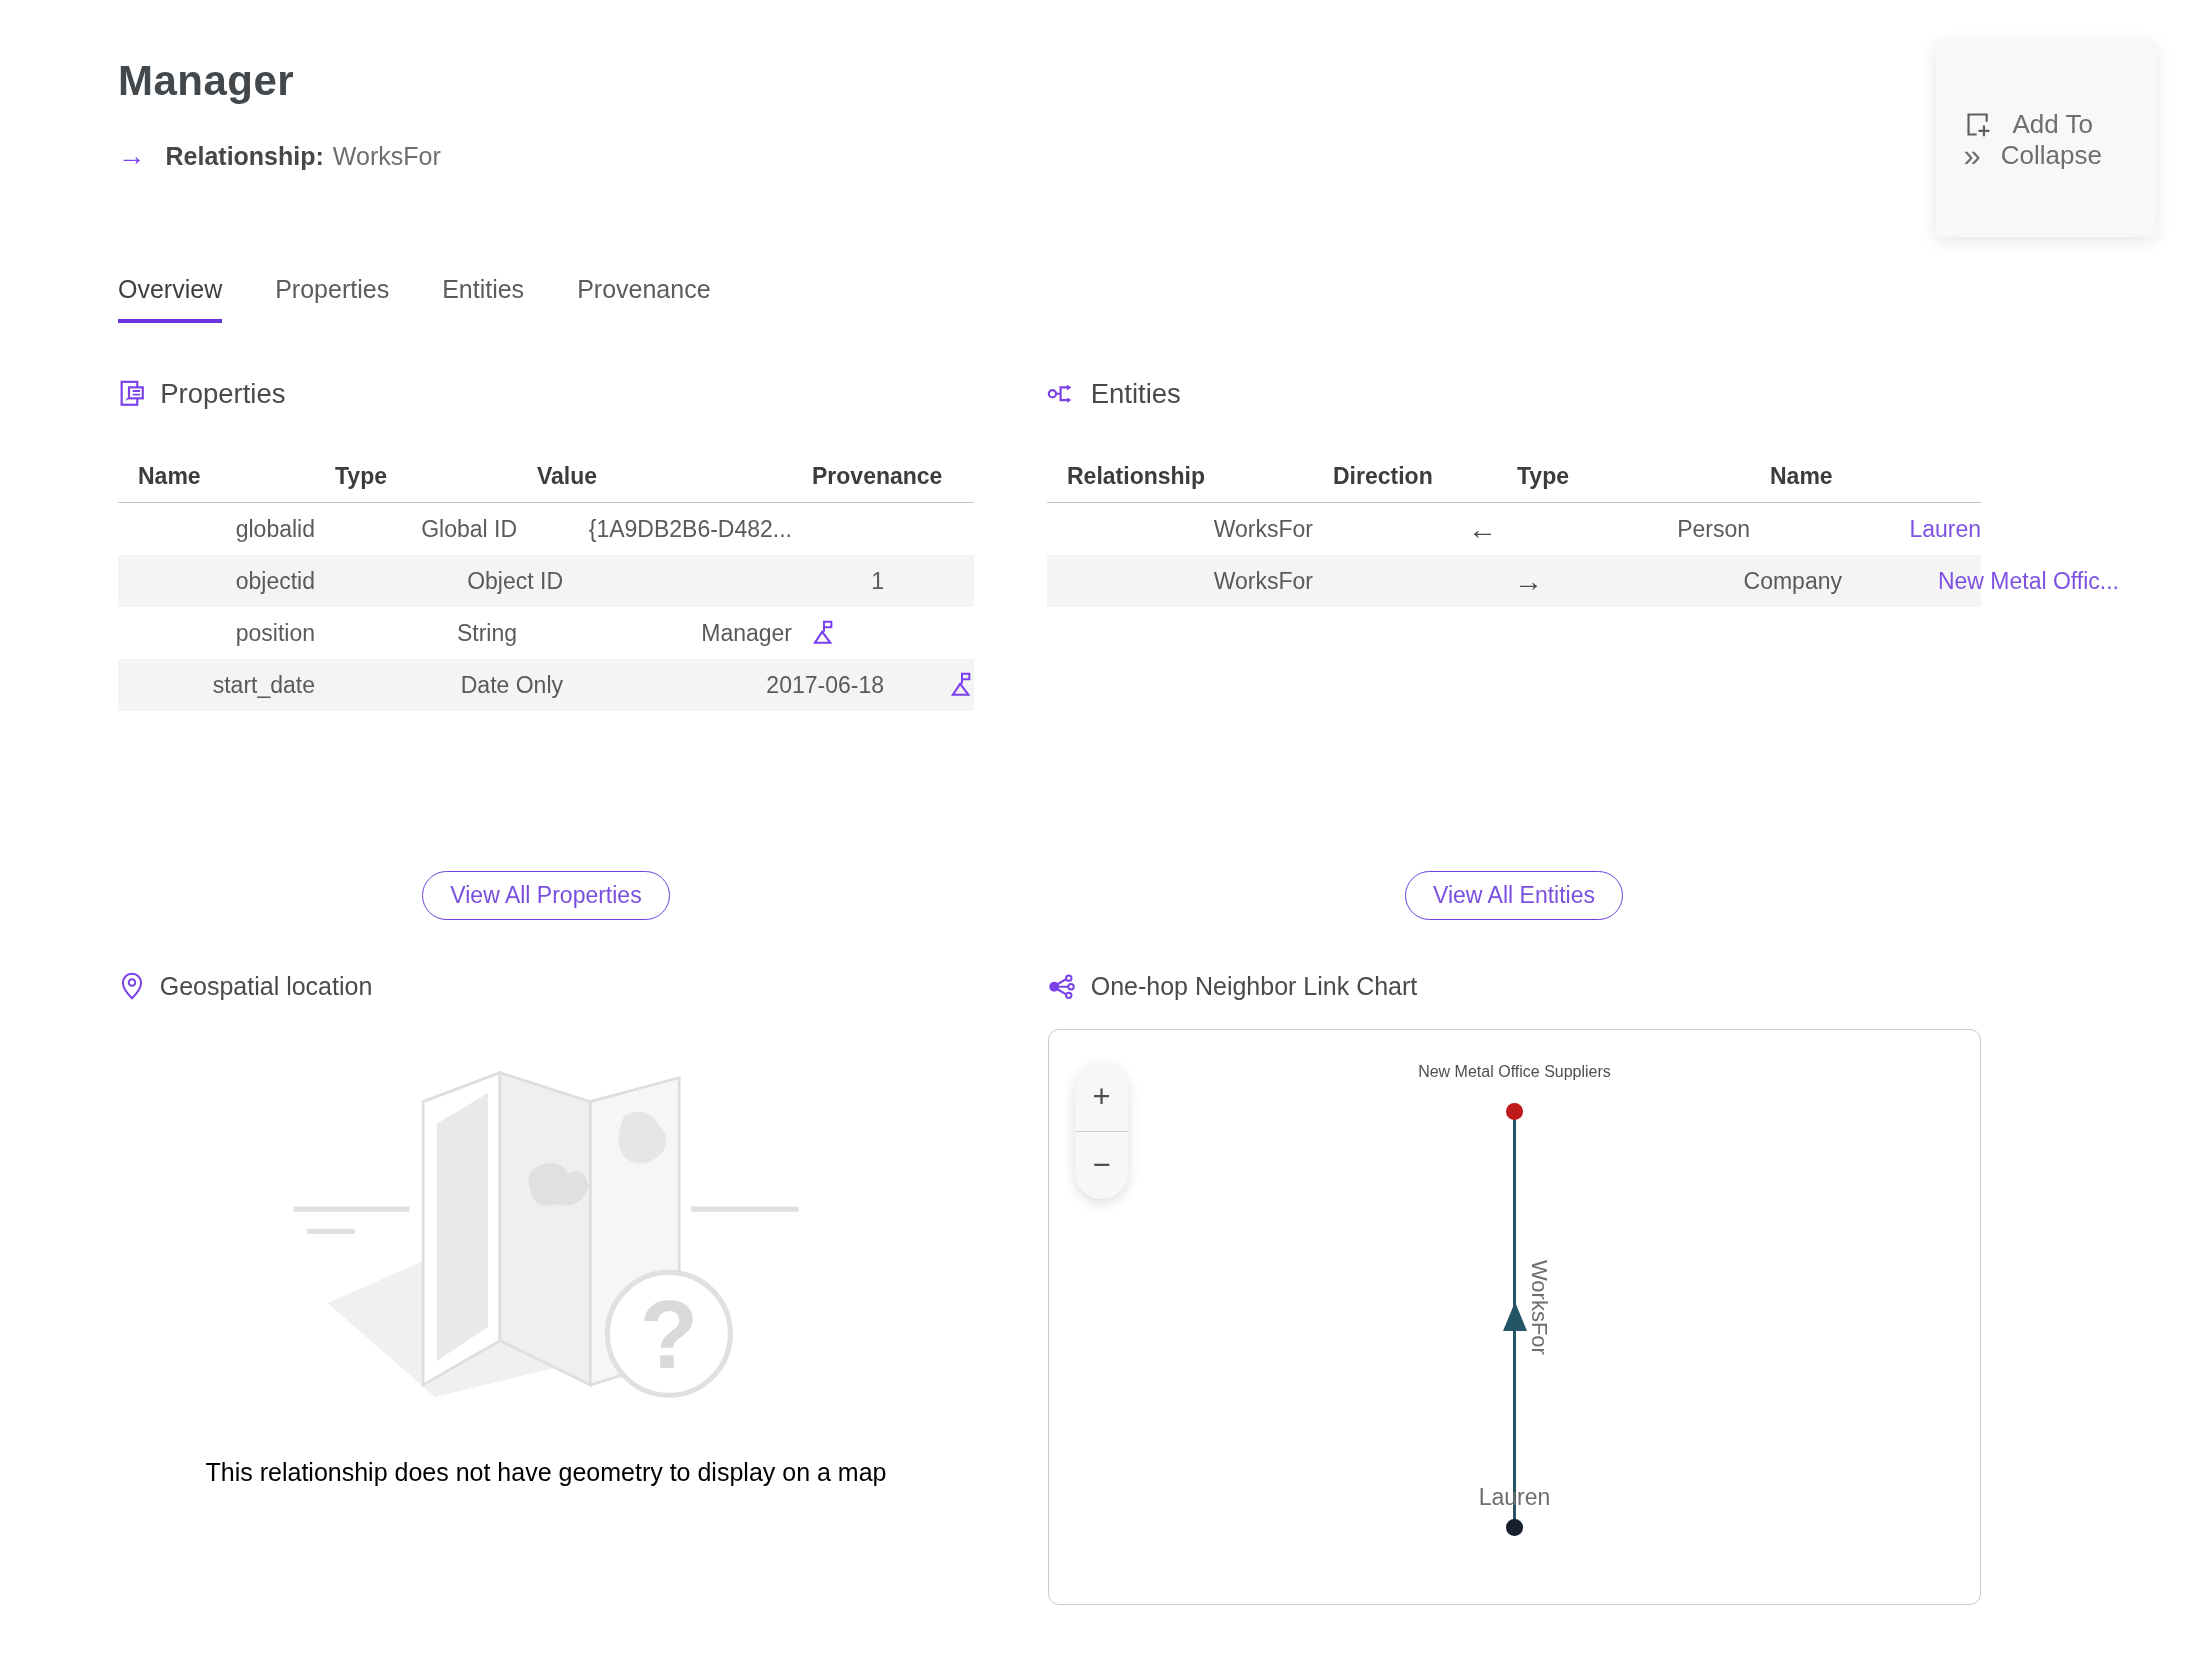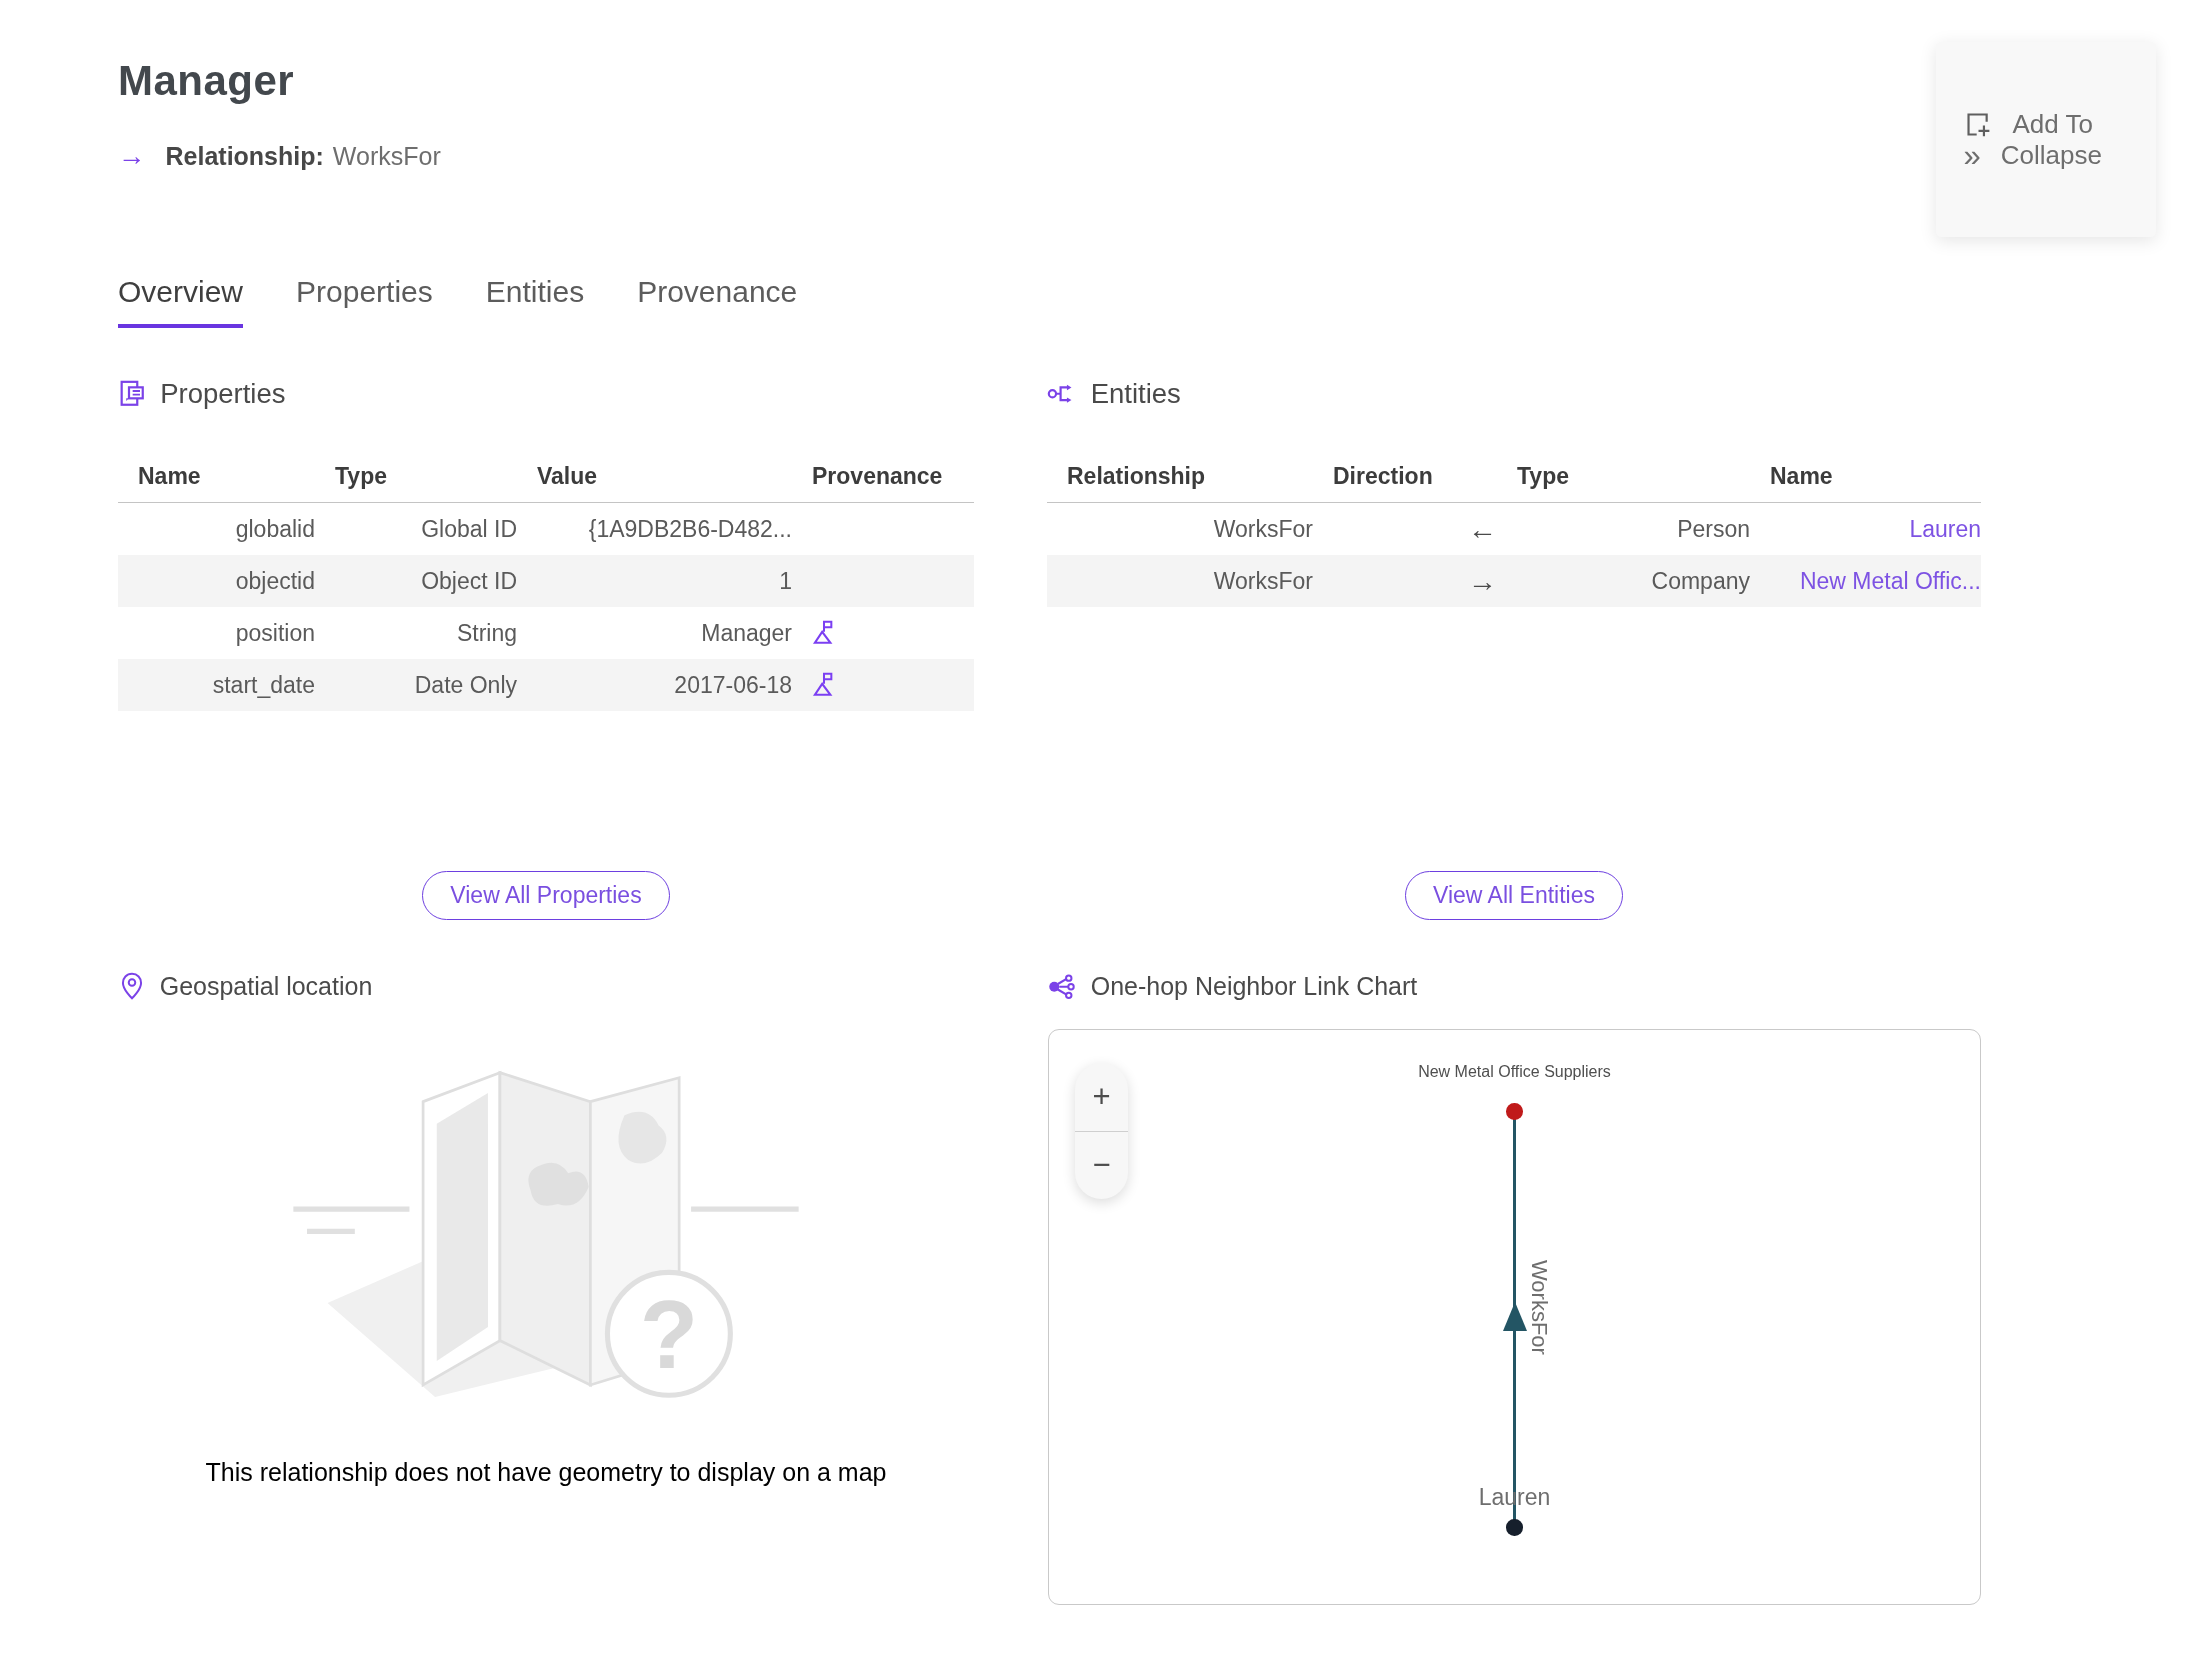--- a/index.html
+++ b/index.html
@@ -19,36 +19,36 @@
   
   .action-card {
     position:absolute; left:1936px; top:42px; width:220px; height:195px;
     background:#f8f8f8; border-radius:5.5px; box-shadow:0 3.7px 16.5px rgba(0,0,0,0.10);
     display:flex; flex-direction:column; justify-content:center; padding:20px 0;
   }
   .action-item { display:flex; align-items:center; gap:20px; padding:0 27.5px; font-size:26px; color:#6e6e6e; cursor:pointer; }
   .action-item .glyph { font-size:31px; color:#6e6e6e; line-height:1; }
 
   
-  .tabs { position:absolute; left:118px; top:275px; display:flex; gap:53px; font-size:30px; color:#5c5c5c; }
+  .tabs { position:absolute; left:118px; top:275px; display:flex; gap:53px; font-size:25px; color:#5c5c5c; }
   .tab { padding-bottom:14.7px; border-bottom:4.6px solid transparent; cursor:pointer; }
   .tab.active { color:#3f3f3f; border-bottom-color:#6935e0; }
 
   
   .section-heading { display:flex; align-items:center; gap:14.7px; font-size:27.5px; color:#4a4a4a; }
   .props-section { position:absolute; left:118px; top:378px; width:856px; }
   .ents-section  { position:absolute; left:1047px; top:378px; width:934px; }
 
   .grid-header, .grid-row { display:grid; align-items:center; }
   .props-grid { grid-template-columns:197px 202px 275px 181px; }
   .ents-grid  { grid-template-columns:266px 184px 253px 231px; }
   .grid-header { margin-top:40px; height:53px; border-bottom:1.8px solid #c4c4c4; font-weight:bold; color:#3c3c3c; font-size:23px; }
   .grid-header > div, .grid-row > div { padding-left:20px; }
   .grid-row { height:52px; font-size:23px; color:#5a5a5a;text-align:right; }
-  .grid-row.alt { background:#f4f4f4; }
+  .grid-row.alt { background:#f4f4f4;gap:46px; }
   .cell-link { color:#7d52e3; cursor:pointer; }
   .dir-arrow { font-size:29px; color:#4a4a4a; }
 
   .view-all-wrap { position:absolute; top:871px; text-align:center; }
   .view-all-wrap.left { left:118px; width:856px; }
   .view-all-wrap.right { left:1047px; width:934px; }
   .pill-btn {
     display:inline-block; border:1.8px solid #6d3fe0; color:#7a4fe0; background:#fff;
     border-radius:917px; font-size:23px; padding:10px 27.5px; cursor:pointer;
     font-family:"Liberation Sans", sans-serif;

